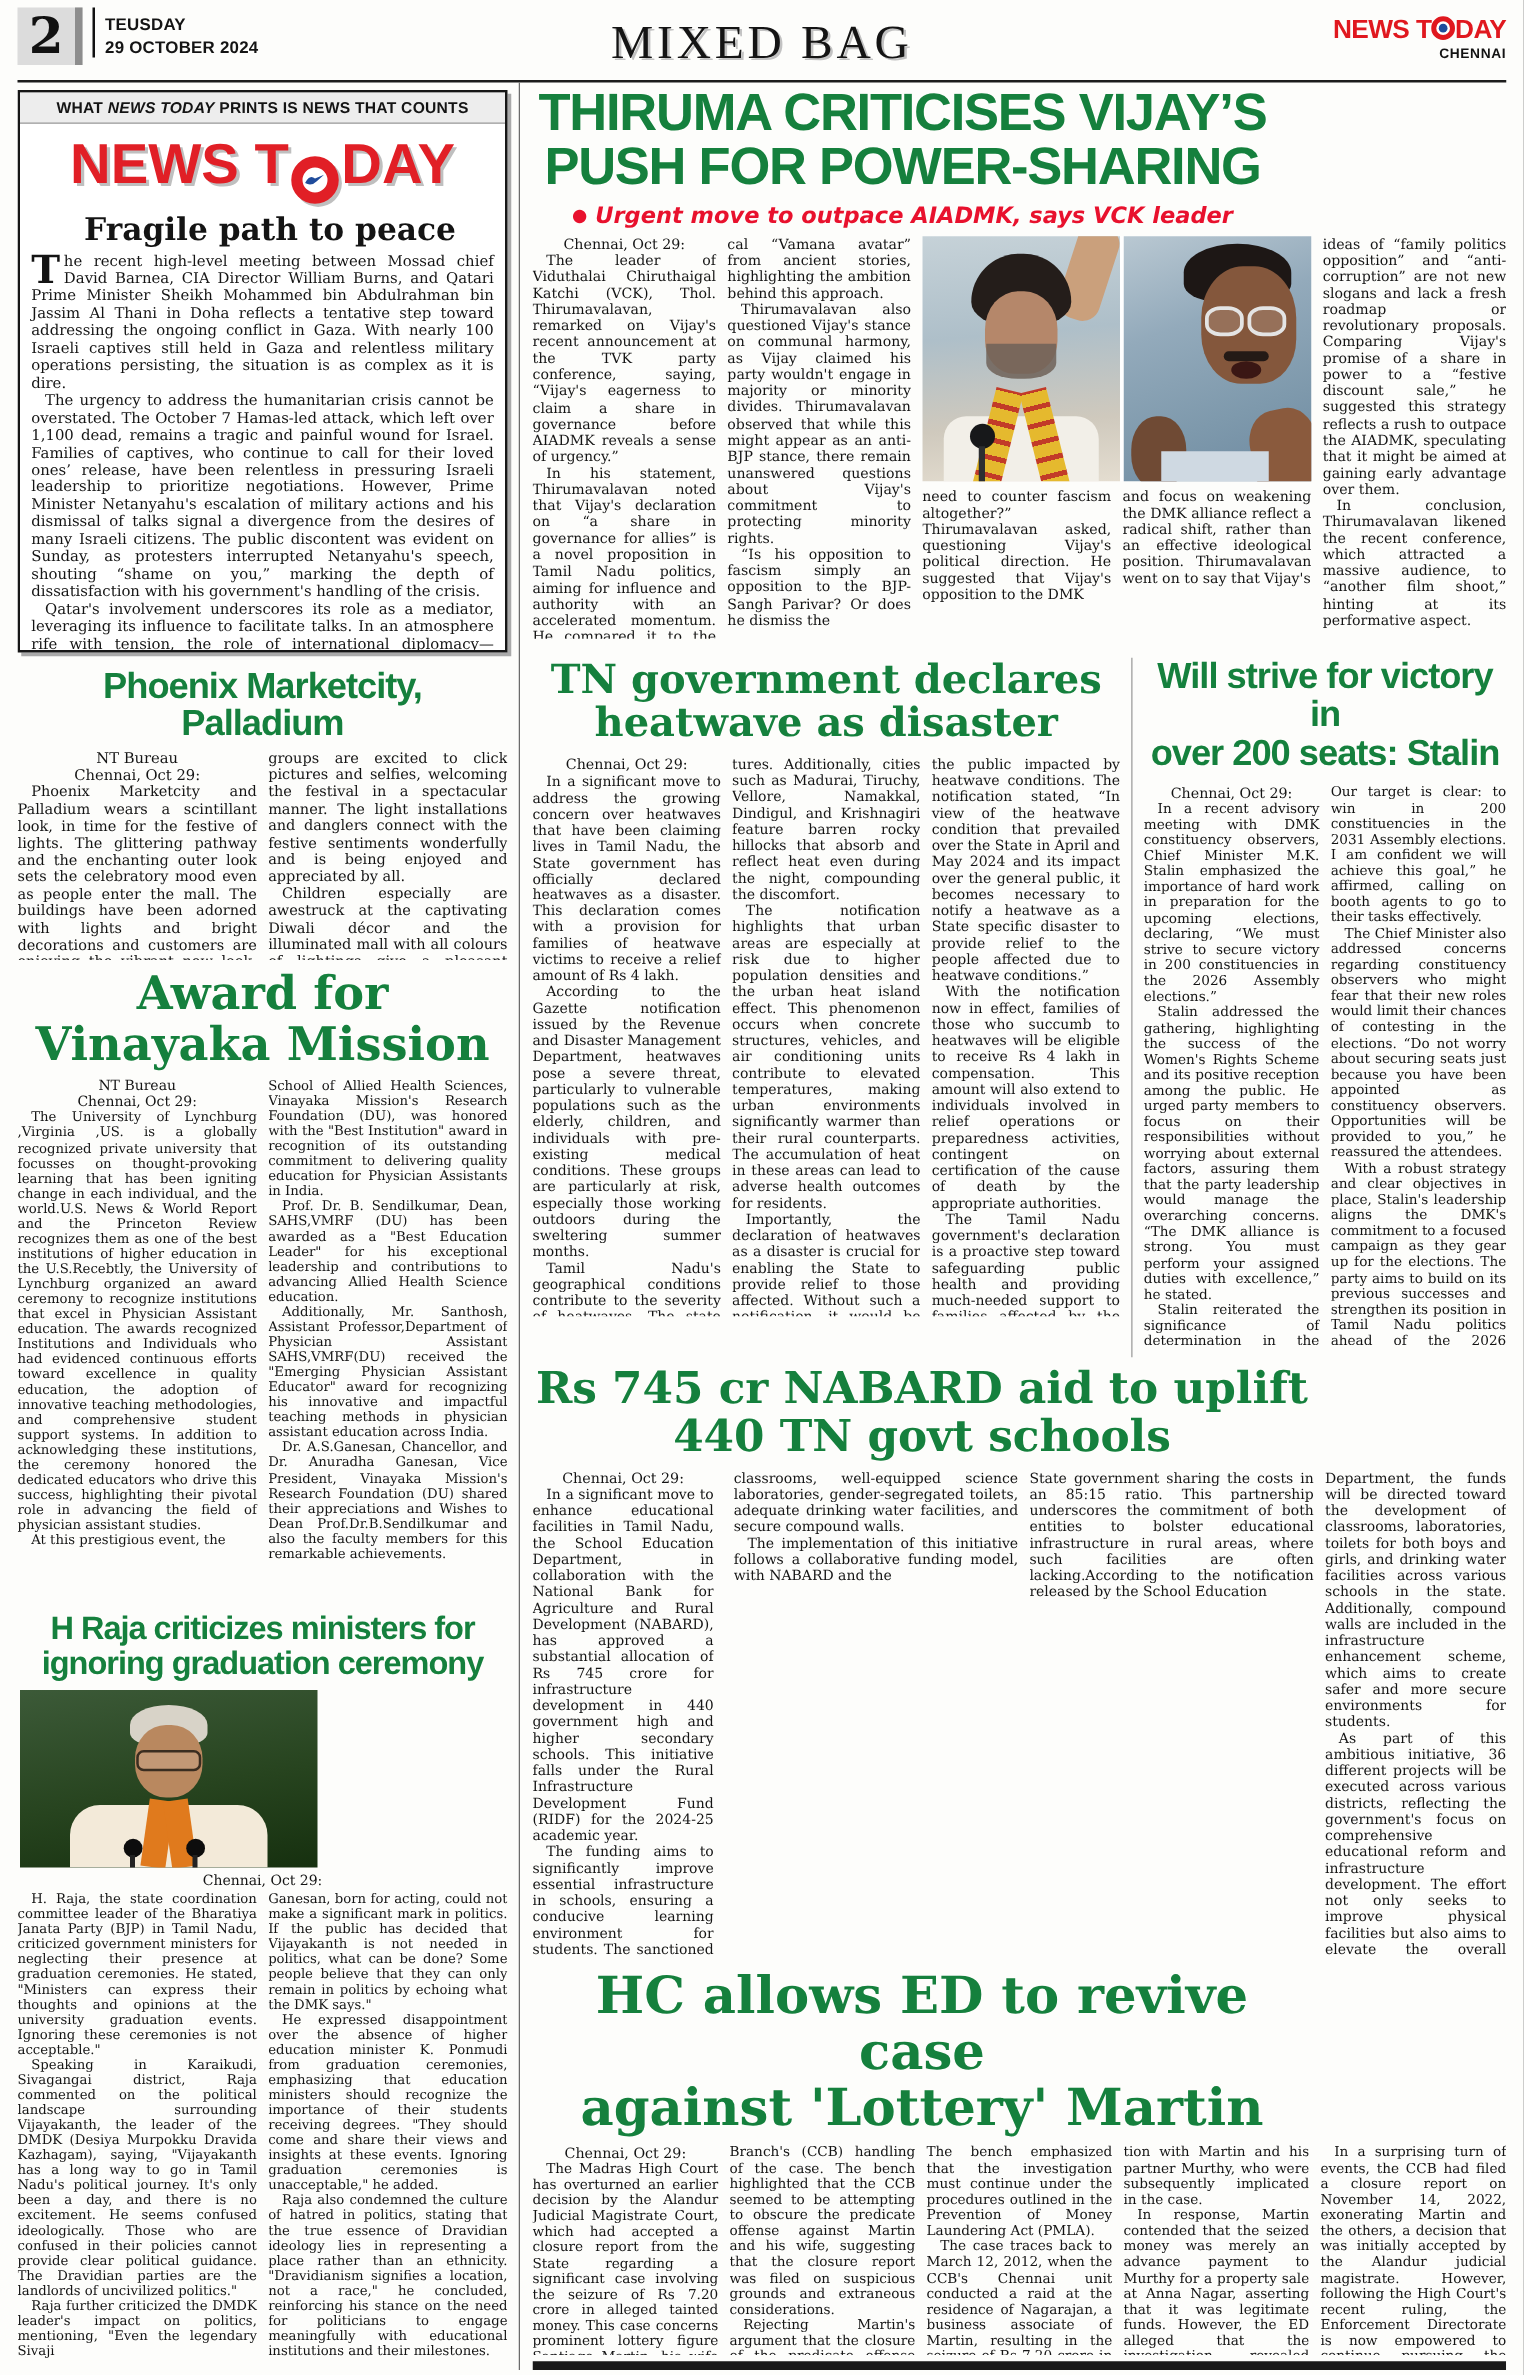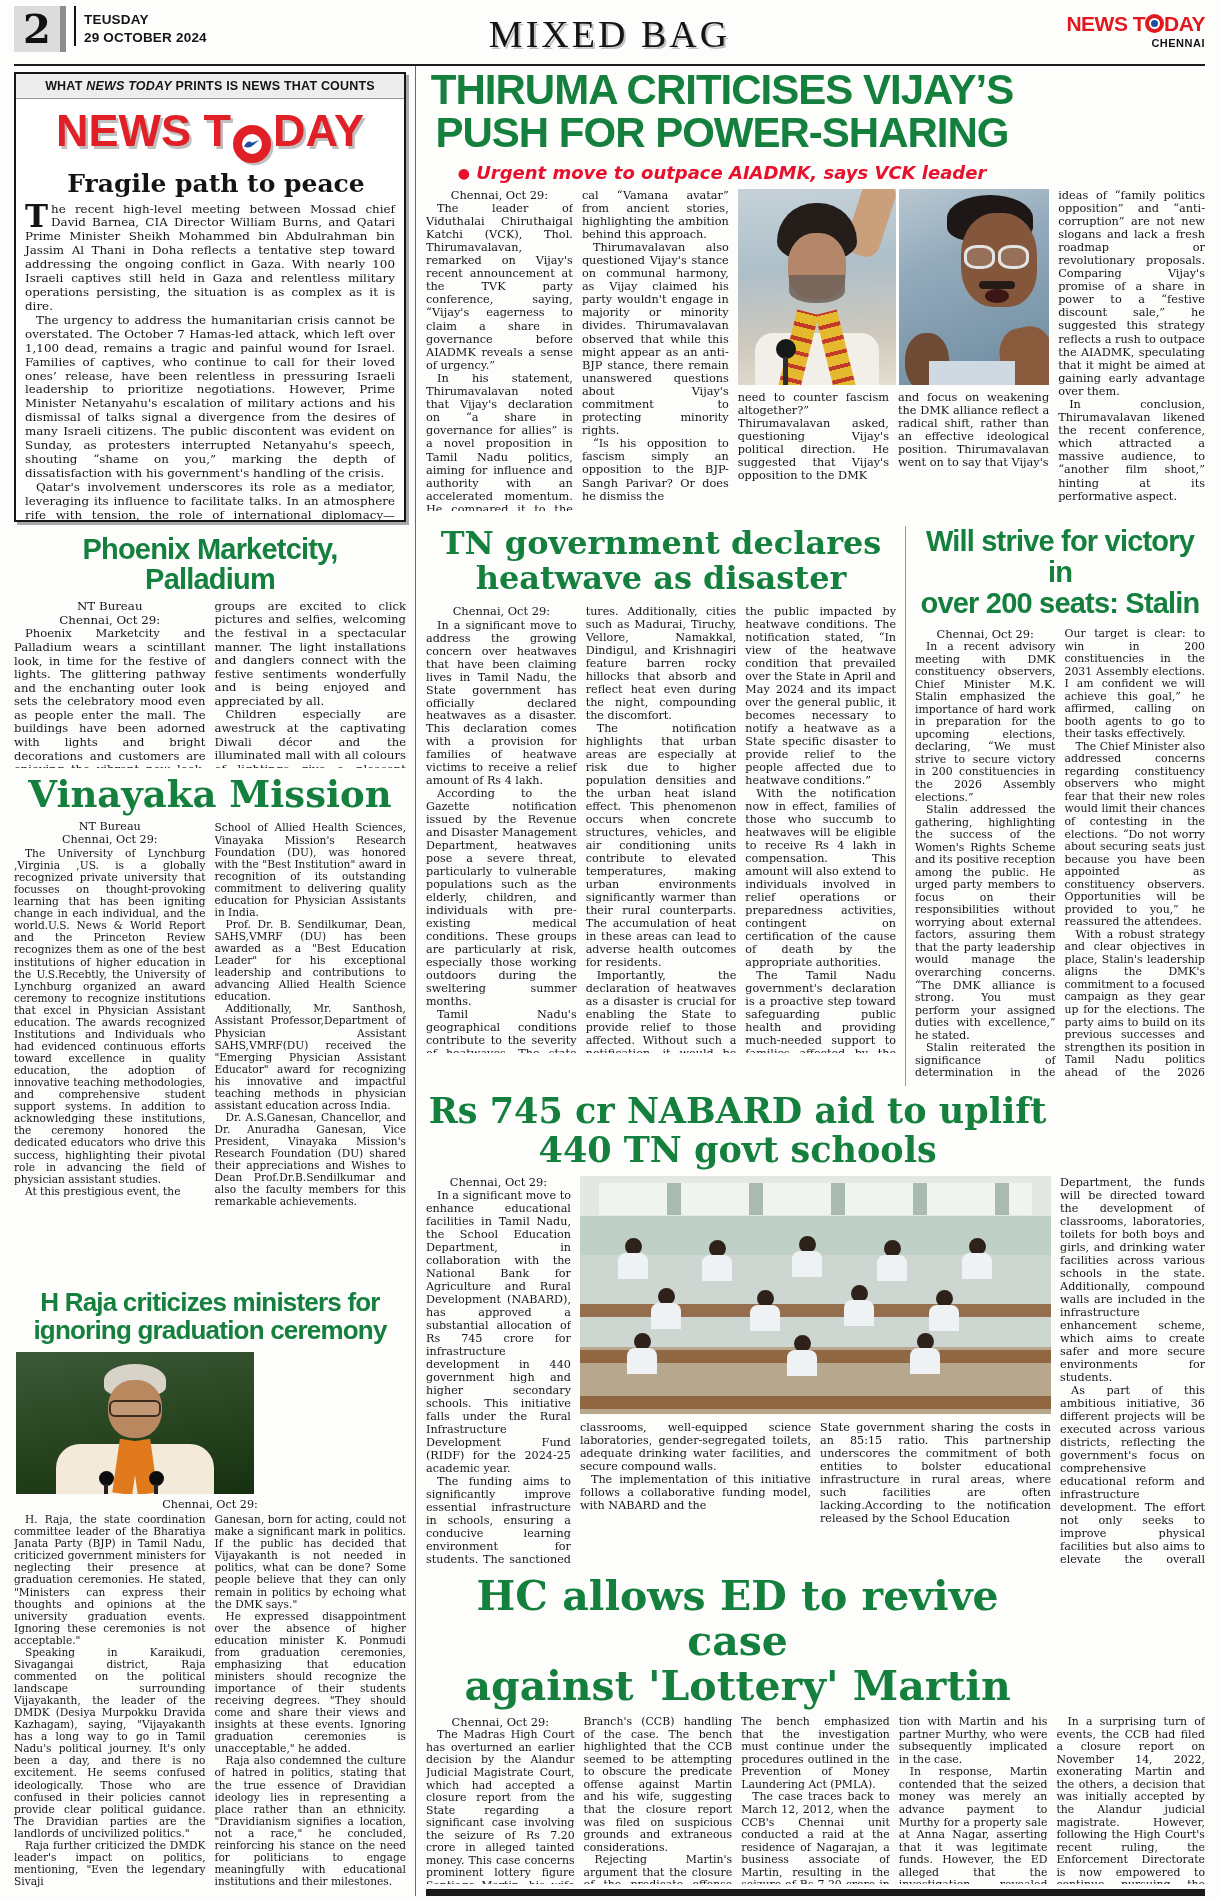--- a/index.html
+++ b/index.html
@@ -100,21 +100,21 @@
   .stalin .hl {font-size:29px; line-height:1.07;}
   .stalin .cols {margin-top:9px; height:448px;}
   .stalin .col {font-size:10.9px; line-height:1.15;}
   .dateline {font-size:11.4px;}
 
   .nabard {height:478px; margin-top:6px; overflow:hidden;}
   .nabard .hl {font-family:"DejaVu Serif", serif; font-weight:bold; font-size:35px;
                line-height:1.1; width:80%; letter-spacing:0;}
   .nabard .body {display:flex; gap:9px; height:388px; margin-top:7px;}
   .nabard .col {font-size:11.2px; line-height:1.16;}
-  .nab-mid {flex:3.25; min-width:0; display:flex; flex-direction:column; gap:7px;}
+  .nab-mid {flex:3.25; min-width:0; display:flex; flex-direction:row; gap:7px;}
   .nab-caps {flex:1; min-height:0;}
 
   .hc {margin-top:4px; flex:1; min-height:0; display:flex; flex-direction:column; overflow:hidden;}
   .hc .hl {font-family:"DejaVu Serif", serif; font-weight:bold; font-size:41px;
            line-height:1.1; width:80%; letter-spacing:0;}
   .hc .cols {margin-top:7px; flex:1; min-height:0;}
   .hc .col {font-size:10.9px; line-height:1.15;}
   .bottom-bar {height:7px; background:#1a1a1a; margin-top:5px;}
 
   
@@ -241,20 +241,21 @@
             <div class="paras">
                 <p>groups are excited to click pictures and selfies, welcoming the festival in a spectacular manner. The light installations and danglers connect with the festive sentiments wonderfully and is being enjoyed and appreciated by all.</p>
                 <p>Children especially are awestruck at the captivating Diwali décor and the illuminated mall with all colours of lightings give a pleasant experience for the mallgoers.</p>
               </div>
           </div>
         </div>
       </article>
 
       <article class="vinayaka">
         <h2 class="hl">
+            <p>Award for</p>
             <p>Vinayaka Mission</p>
           </h2>
         <div class="cols">
           <div class="col">
             <div class="byline">NT Bureau</div>
             <div class="dateline">Chennai, Oct 29:</div>
             <div class="paras">
                 <p>The University of Lynchburg ,Virginia ,US. is a globally recognized private university that focusses on thought-provoking learning that has been igniting change in each individual, and the world.U.S. News &amp; World Report and the Princeton Review recognizes them as one of the best institutions of higher education in the U.S.Recebtly, the University of Lynchburg organized an award ceremony to recognize institutions that excel in Physician Assistant education. The awards recognized Institutions and Individuals who had evidenced continuous efforts toward excellence in quality education, the adoption of innovative teaching methodologies, and comprehensive student support systems. In addition to acknowledging these institutions, the ceremony honored the dedicated educators who drive this success, highlighting their pivotal role in advancing the field of physician assistant studies.</p>
                 <p>At this prestigious event, the</p>
               </div>

